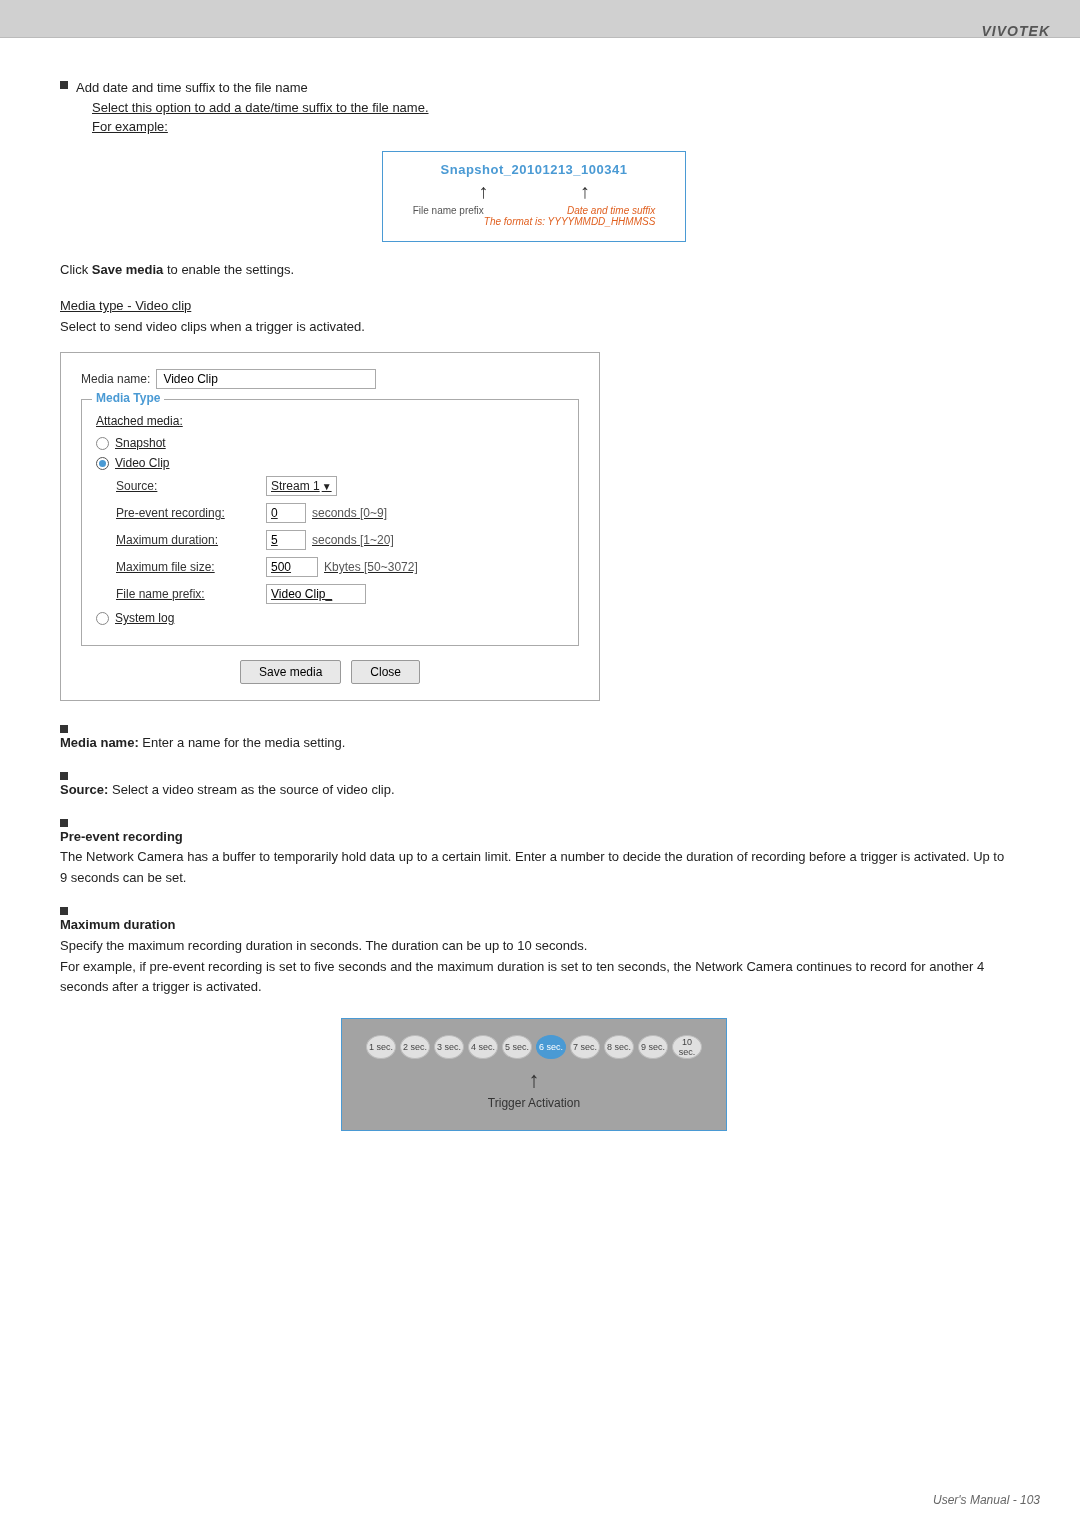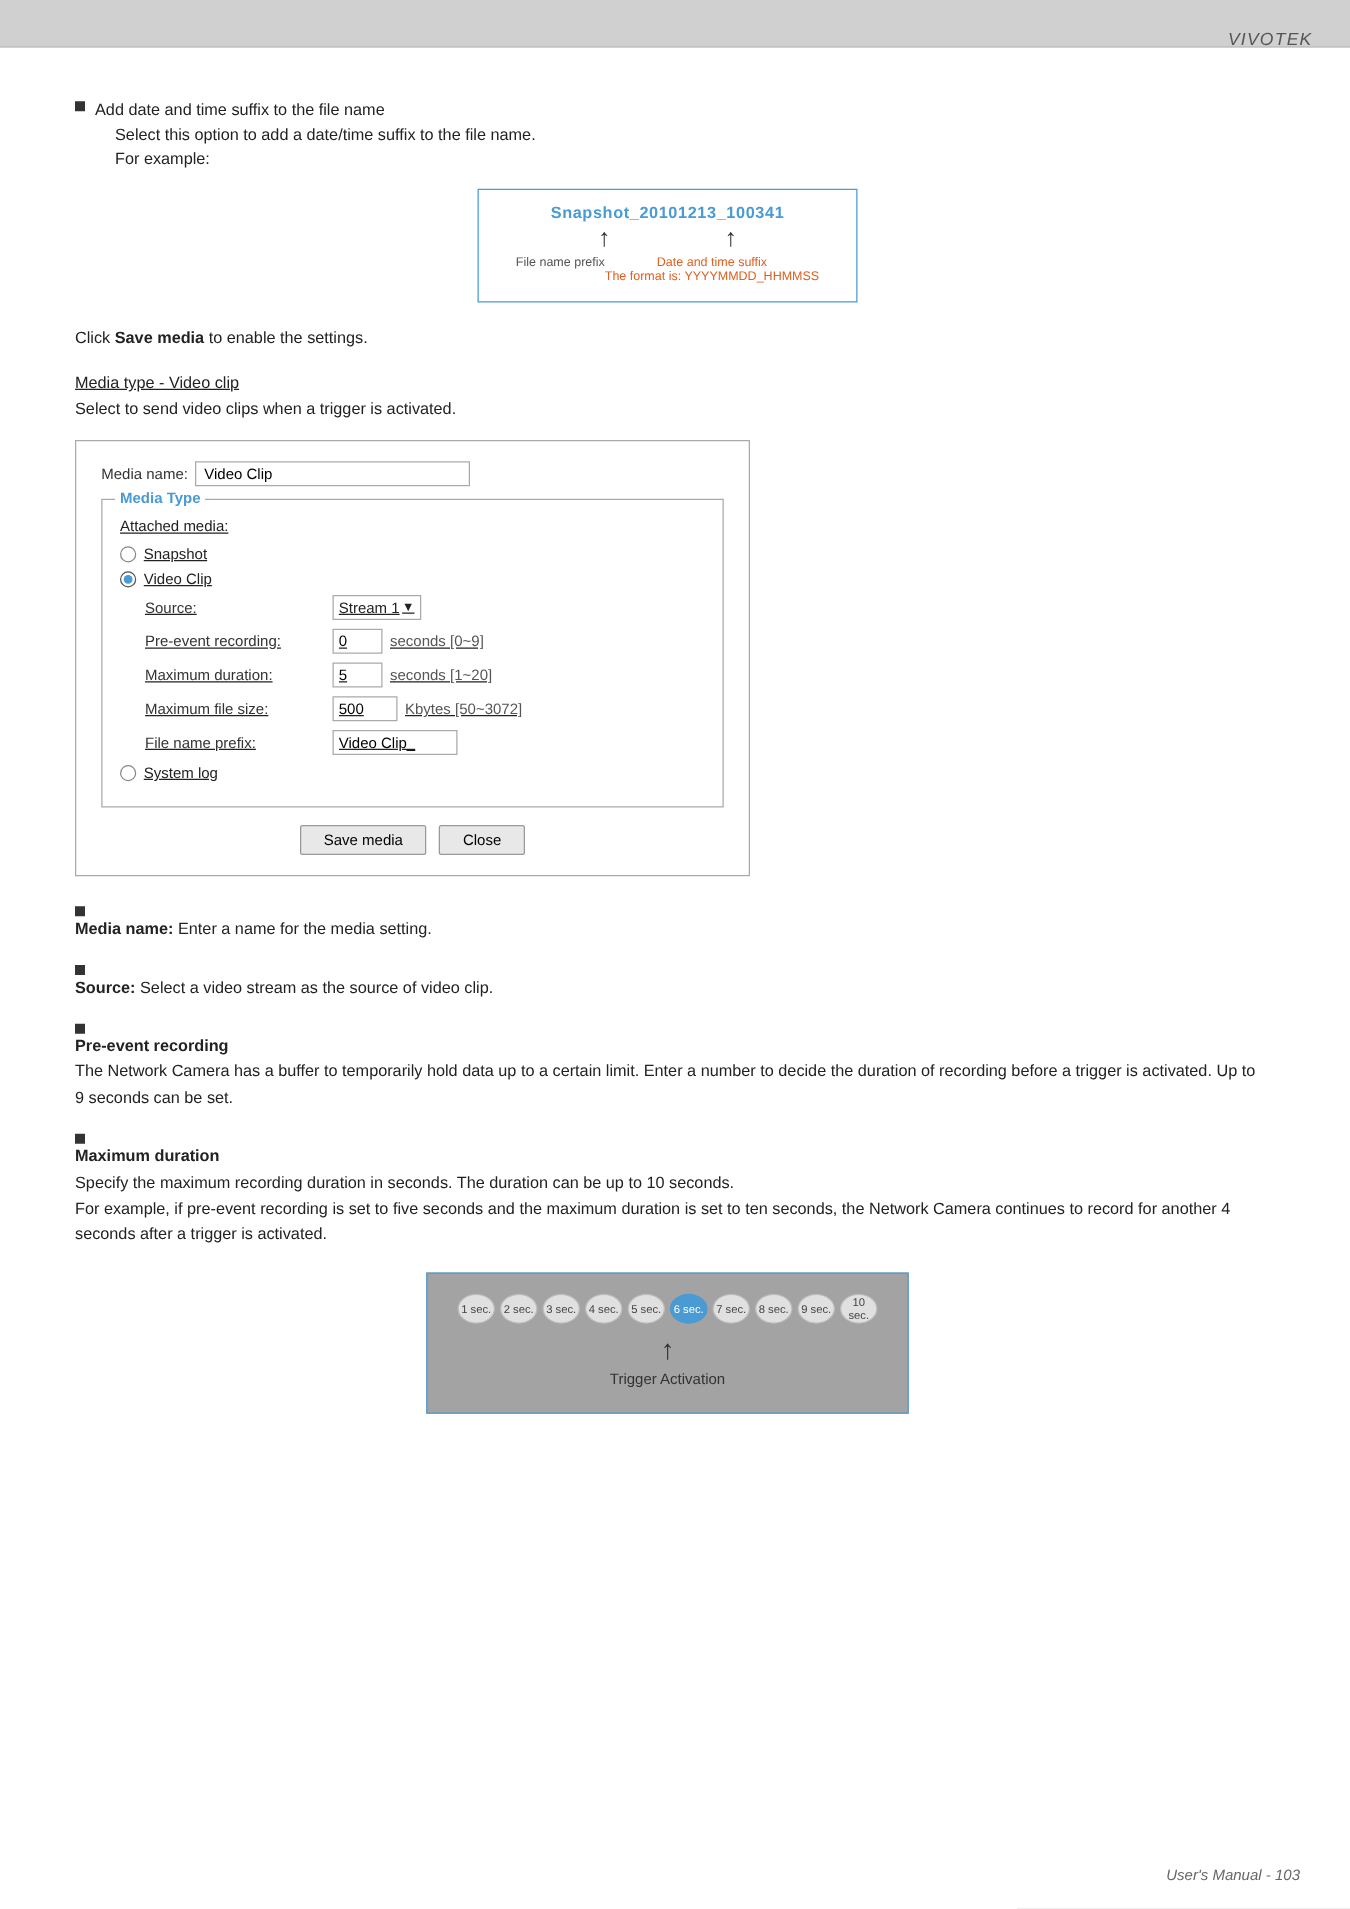--- a/index.html
+++ b/index.html
@@ -22,21 +22,21 @@
       background: #d0d0d0;
       height: 38px;
       display: flex;
       align-items: center;
       justify-content: flex-end;
       padding-right: 30px;
       border-bottom: 1px solid #bbb;
     }
     .header-brand {
       font-style: italic;
-      font-weight: normal;
+      font-weight: bold;
       font-size: 14px;
       color: #555;
       letter-spacing: 1px;
       margin-top: 24px;
     }
     .content {
       padding: 40px 72px 60px 60px;
     }
     .section-block {
       margin-bottom: 18px;
@@ -56,20 +56,21 @@
       flex-shrink: 0;
     }
     .bullet-text {
       flex: 1;
       line-height: 1.5;
     }
     .indent-text {
       margin-left: 16px;
       line-height: 1.5;
       margin-top: 2px;
+      text-decoration: underline;
     }
     .snapshot-example {
       display: flex;
       justify-content: center;
       margin: 14px 0 18px 0;
     }
     .snapshot-box {
       border: 1px solid #4a9ad4;
       padding: 10px 30px 14px 30px;
       background: #fff;
@@ -95,21 +96,21 @@
       line-height: 1;
     }
     .labels-row {
       display: flex;
       justify-content: space-between;
       font-size: 10px;
       color: #555;
       padding: 0 0px;
     }
     .label-left { text-align: left; }
-    .label-right { text-align: center; color: #e06020; }
+    .label-right { text-align: right; font-style: italic; color: #e06020; }
 
     .paragraph {
       line-height: 1.6;
       margin-bottom: 14px;
     }
     .bold { font-weight: bold; }
 
     .section-heading {
       text-decoration: underline;
       font-size: 13px;

